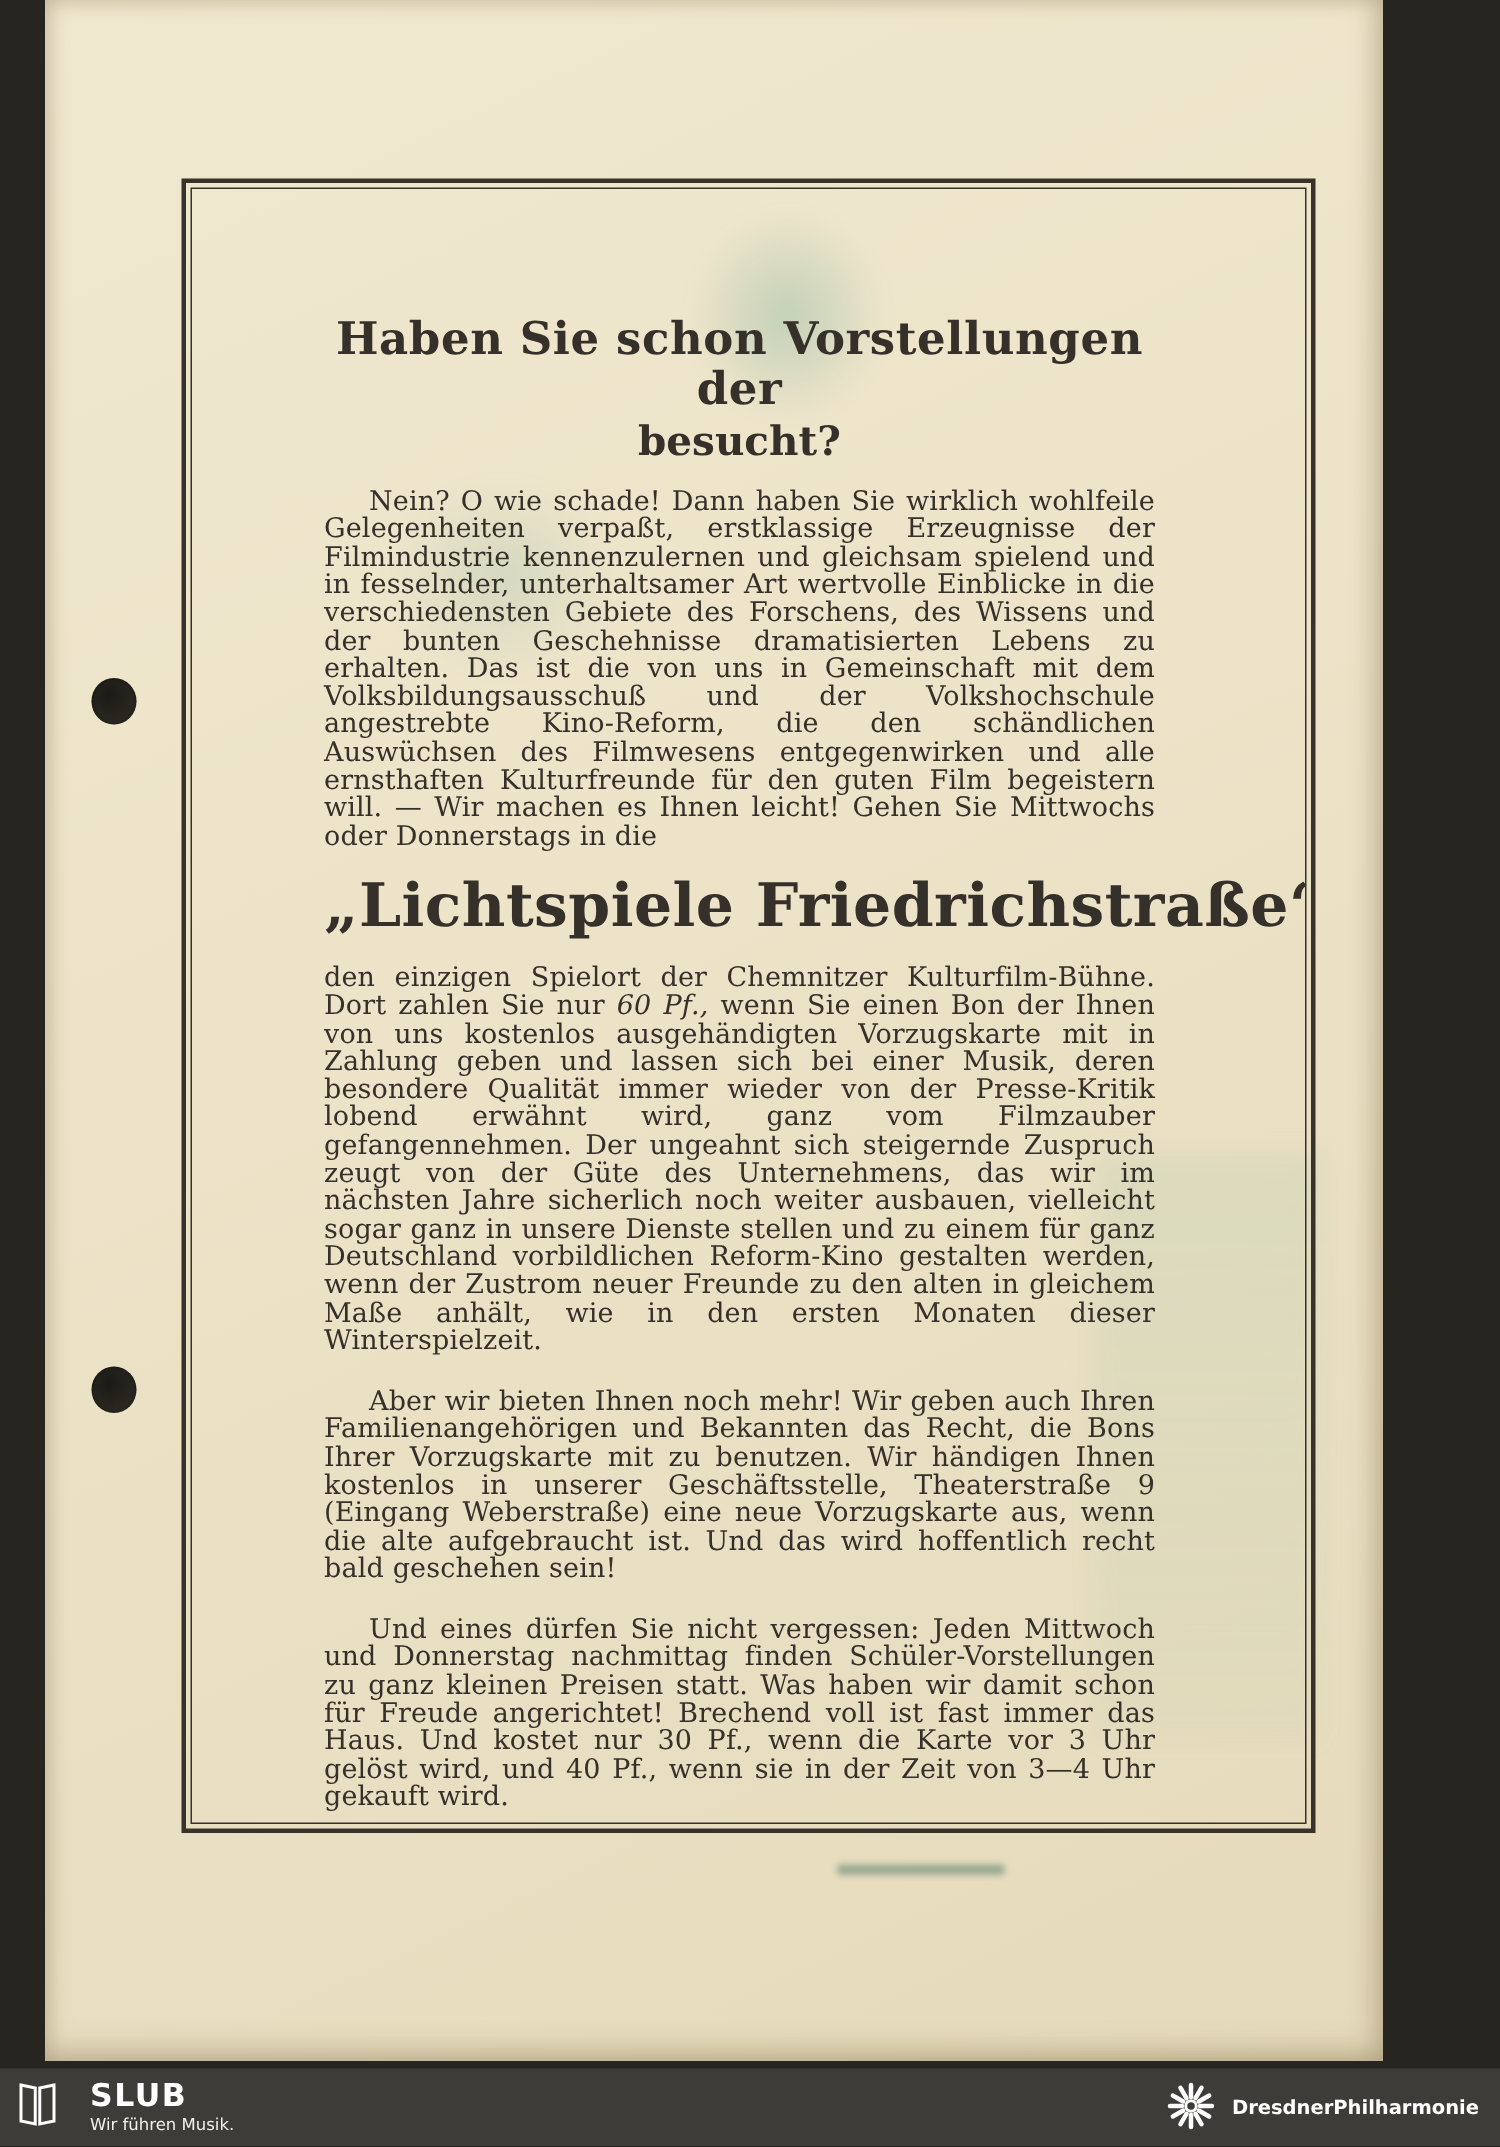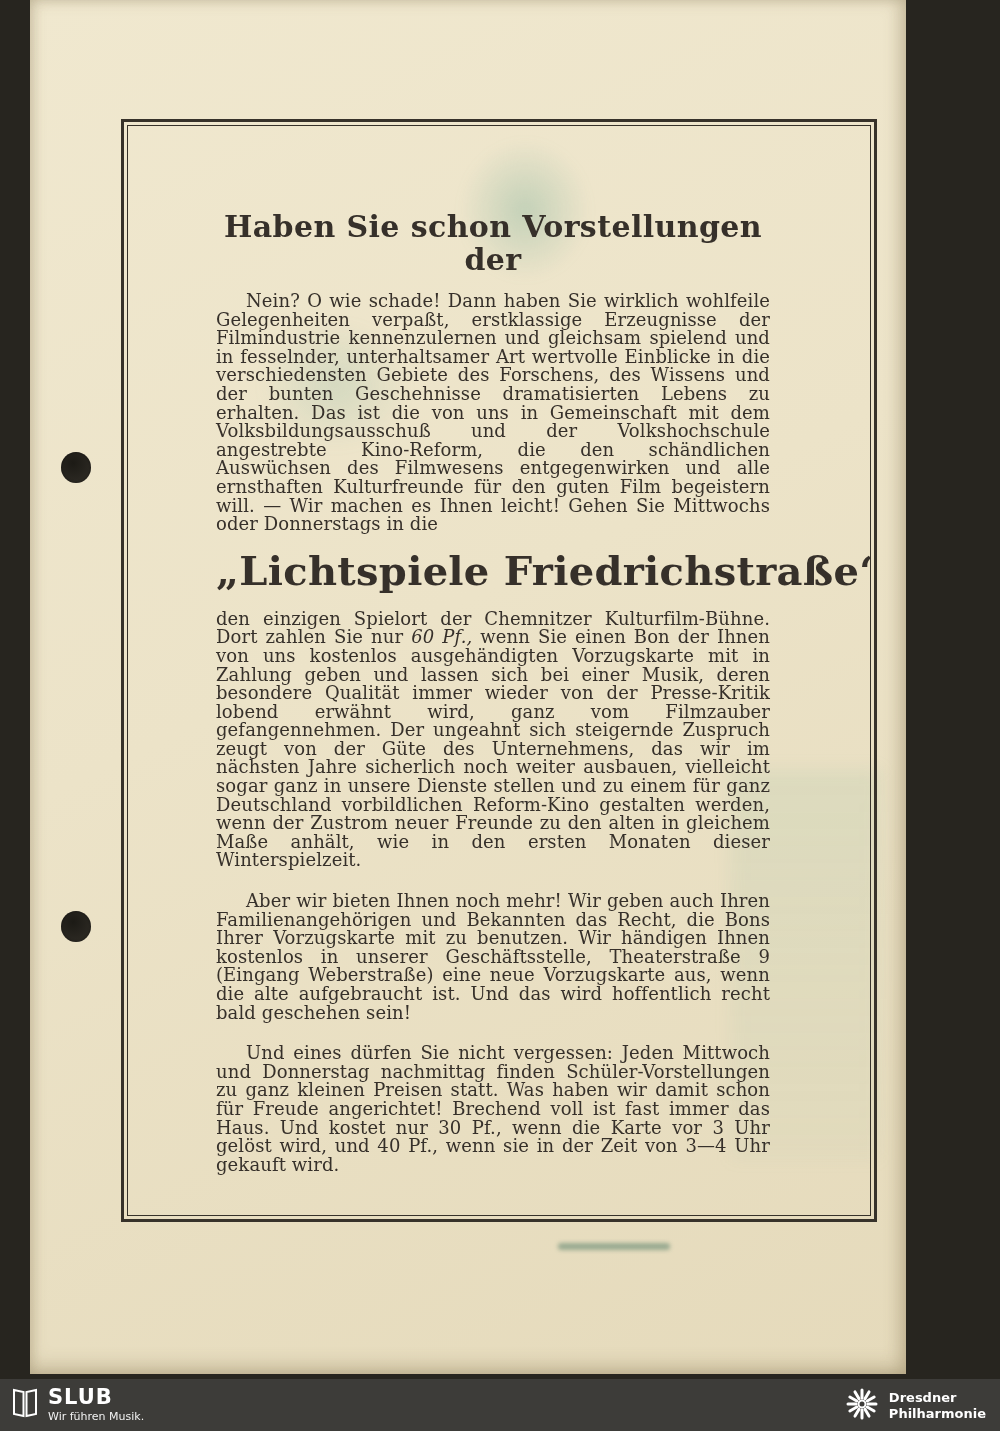--- a/index.html
+++ b/index.html
@@ -20,20 +20,21 @@
   .scan-page {
     position: absolute;
     left: 30px;
     top: 0;
     width: 876px;
     height: 1374px;
     background: linear-gradient(155deg, #f0e8cf 0%, #ece3c8 45%, #e5dabb 100%);
     box-shadow: inset -7px 0 16px rgba(110, 92, 55, 0.22),
                 inset 0 -10px 18px rgba(110, 92, 55, 0.18),
                 inset 4px 0 10px rgba(110, 92, 55, 0.12);
+    padding-left: 16px;
   }
 
   
   .punch-hole {
     position: absolute;
     width: 30px;
     height: 31px;
     border-radius: 50%;
     background: radial-gradient(circle at 40% 35%, #1c1a15 0%, #2b2822 70%, #3a362d 100%);
     box-shadow: 0 0 2px 1px rgba(0,0,0,0.25) inset;
@@ -144,21 +145,21 @@
     background: #3d3c39;
     font-family: "DejaVu Sans", sans-serif;
     color: #ffffff;
   }
   .footer-left {
     position: absolute;
     left: 10px;
     top: 7px;
     display: flex;
     align-items: flex-start;
-    gap: 8px;
+    gap: 20px;
   }
   .slub-text { display: flex; flex-direction: column; }
   .slub-wordmark {
     font-size: 21px;
     font-weight: bold;
     letter-spacing: 1px;
     line-height: 22px;
   }
   .slub-tagline {
     font-size: 11px;
@@ -169,21 +170,21 @@
   .footer-right {
     position: absolute;
     right: 14px;
     top: 8px;
     display: flex;
     align-items: center;
     gap: 10px;
   }
   .partner-text {
     display: flex;
-    flex-direction: column;
+    flex-direction: row;
     font-size: 13px;
     line-height: 16px;
     font-weight: bold;
   }
 </style>
 </head>
 <body>
 
 <div class="screen">
 
@@ -195,20 +196,21 @@
     <div class="ghost ghost-imprint"></div>
 
     <div class="punch-hole top"></div>
     <div class="punch-hole bottom"></div>
 
     <div class="doc-frame-outer">
       <div class="doc-frame-inner">
         <div class="doc-content">
 
           <div class="h-line1">Haben Sie schon Vorstellungen der</div>
+          <div class="h-line3">besucht?</div>
 
           <p class="body-par indent first-par">Nein?  O wie schade!  Dann haben Sie wirklich wohlfeile Gelegenheiten verpaßt, erstklassige Erzeugnisse der Filmindustrie kennenzulernen und gleichsam spielend und in fesselnder, unterhaltsamer Art wertvolle Einblicke in die verschiedensten Gebiete des Forschens, des Wissens und der bunten Geschehnisse dramatisierten Lebens zu erhalten.  Das ist die von uns in Gemeinschaft mit dem Volksbildungsausschuß und der Volkshochschule angestrebte Kino-Reform, die den schändlichen Auswüchsen des Filmwesens entgegenwirken und alle ernsthaften Kulturfreunde für den guten Film begeistern will. — Wir machen es Ihnen leicht! Gehen Sie Mittwochs oder Donnerstags in die</p>
 
           <div class="big-heading">„Lichtspiele Friedrichstraße“</div>
 
           <p class="body-par after-bighead"><span>den einzigen Spielort der Chemnitzer Kulturfilm-Bühne.  Dort zahlen Sie nur </span><span class="em-num">60 Pf.,</span><span> wenn Sie einen Bon der Ihnen von uns kostenlos ausgehändigten Vorzugskarte mit in Zahlung geben und lassen sich bei einer Musik, deren besondere Qualität immer wieder von der Presse-Kritik lobend erwähnt wird, ganz vom Filmzauber gefangennehmen.  Der ungeahnt sich steigernde Zuspruch zeugt von der Güte des Unternehmens, das wir im nächsten Jahre sicherlich noch weiter ausbauen, vielleicht sogar ganz in unsere Dienste stellen und zu einem für ganz Deutschland vorbildlichen Reform-Kino gestalten werden, wenn der Zustrom neuer Freunde zu den alten in gleichem Maße anhält, wie in den ersten Monaten dieser Winterspielzeit.</span></p>
 
           <p class="body-par indent gap-par">Aber wir bieten Ihnen noch mehr!  Wir geben auch Ihren Familienangehörigen und Bekannten das Recht, die Bons Ihrer Vorzugskarte mit zu benutzen.  Wir händigen Ihnen kostenlos in unserer Geschäftsstelle, Theaterstraße 9 (Eingang Weberstraße) eine neue Vorzugskarte aus, wenn die alte aufgebraucht ist. Und das wird hoffentlich recht bald geschehen sein!</p>
 
           <p class="body-par indent gap-par">Und eines dürfen Sie nicht vergessen: Jeden Mittwoch und Donnerstag nachmittag finden Schüler-Vorstellungen zu ganz kleinen Preisen statt.  Was haben wir damit schon für Freude angerichtet!  Brechend voll ist fast immer das Haus.  Und kostet nur 30 Pf., wenn die Karte vor 3 Uhr gelöst wird, und 40 Pf., wenn sie in der Zeit von 3—4 Uhr gekauft wird.</p>

